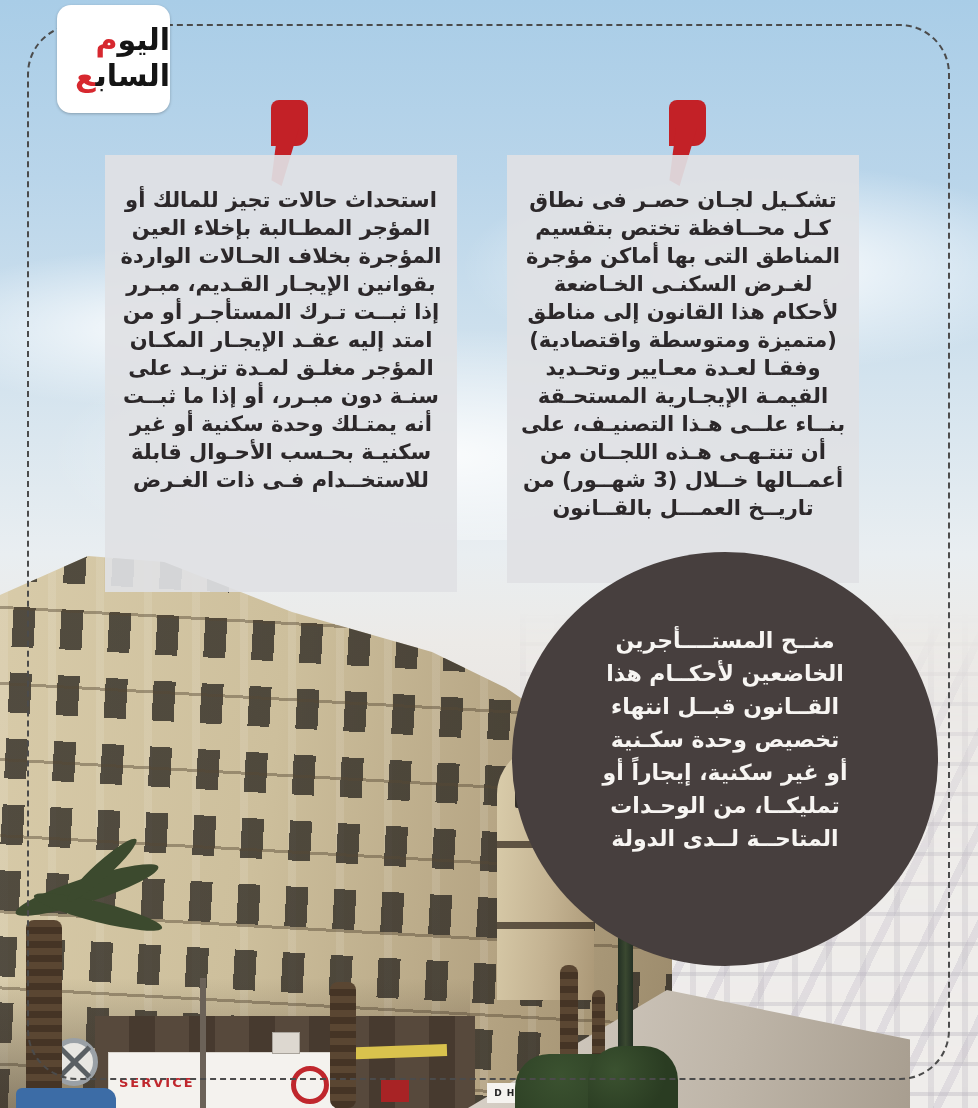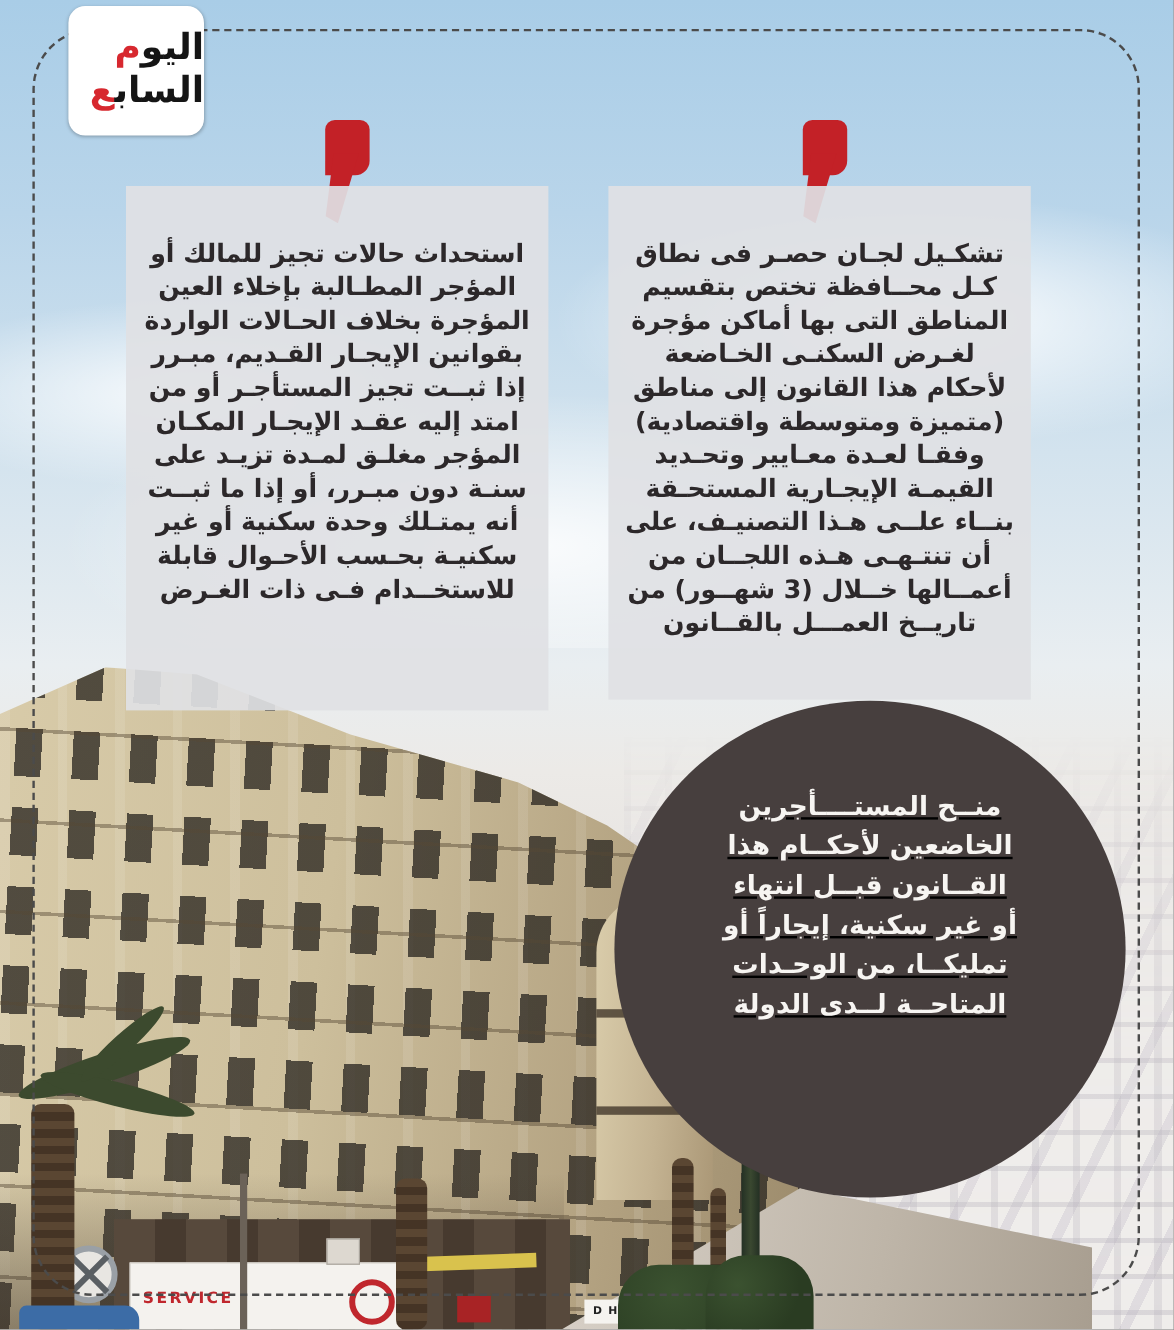--- a/index.html
+++ b/index.html
@@ -85,35 +85,35 @@
   .bush-2 { left:588px; top:126px; width:90px; height:62px; }
   .car-blue { position:absolute; left:16px; top:168px; width:100px; height:20px; background:#3c6ca6;
     border-radius:6px 12px 0 0; }
   .ac-unit { position:absolute; left:272px; top:112px; width:26px; height:20px; background:#ddd8d0;
     border:1px solid #a9a49c; }
   
   .frame { position:absolute; left:27px; top:24px; width:923px; height:1056px; z-index:5;
     border:2px dashed #4b4b4b; border-radius:50px; box-sizing:border-box; }
   
   .panel { position:absolute; top:155px; width:352px; background:rgba(223,225,228,.92); z-index:6;
-    padding-top:42px; box-sizing:border-box; }
+    padding-top:31px; box-sizing:border-box; }
   .panel-left  { left:105px; height:437px; }
   .panel-right { left:507px; height:428px; }
   .tline { direction:rtl; text-align:center; white-space:nowrap; font-size:21px; font-weight:bold;
     line-height:28px; color:#2c282a; }
   
   .quote { position:absolute; top:100px; width:40px; height:88px; z-index:6; }
   .quote-left { left:268px; } .quote-right { left:666px; }
   .quote .head { position:absolute; right:0; top:0; width:37px; height:46px; background:#c32127;
     border-radius:8px 8px 12px 0; }
   .quote .tail { position:absolute; left:1px; top:28px; width:30px; height:58px; background:#c32127;
     clip-path:polygon(30% 0,100% 0,42% 100%,8% 90%); }
   
-  .hcircle { position:absolute; left:512px; top:584px; width:426px; height:414px; border-radius:50%;
-    background:#473f3e; z-index:6; padding-top:72px; box-sizing:border-box;text-decoration:underline; }
+  .hcircle { position:absolute; left:512px; top:552px; width:426px; height:414px; border-radius:50%;
+    background:#473f3e; z-index:6; padding-top:72px; box-sizing:border-box; }
   .hcircle .tline { color:#f7f5f2; font-size:22px; line-height:33px; }
   
   .logo { position:absolute; left:57px; top:5px; width:113px; height:108px; background:#fff;
     border-radius:14px; z-index:7; box-shadow:0 1px 3px rgba(0,0,0,.25); text-align:center;
     padding-top:17px; box-sizing:border-box; }
   .logo .lword { direction:rtl; font-size:30px; font-weight:bold; line-height:36px; color:#151515;
     white-space:nowrap;padding-left:40px; }
   .logo .accent { color:#d7282f; }
 </style>
 </head>
@@ -173,21 +173,21 @@
   <div class="quote quote-right">
     <div class="head"></div>
     <div class="tail"></div>
   </div>
 
   <div class="panel panel-left">
     <div class="tline">استحداث حالات تجيز للمالك أو</div>
     <div class="tline">المؤجر المطـالبة بإخلاء العين</div>
     <div class="tline">المؤجرة بخلاف الحـالات الواردة</div>
     <div class="tline">بقوانين الإيجـار القـديم، مبـرر</div>
-    <div class="tline">إذا ثبــت تجيز المستأجـر أو من</div>
+    <div class="tline">إذا ثبــت تـرك المستأجـر أو من</div>
     <div class="tline">امتد إليه عقـد الإيجـار المكـان</div>
     <div class="tline">المؤجر مغلـق لمـدة تزيـد على</div>
     <div class="tline">سنـة دون مبـرر، أو إذا ما ثبــت</div>
     <div class="tline">أنه يمتـلك وحدة سكنية أو غير</div>
     <div class="tline">سكنيـة بحـسب الأحـوال قابلة</div>
     <div class="tline">للاستخــدام فـى ذات الغـرض</div>
   </div>
 
   <div class="panel panel-right">
     <div class="tline">تشكـيل لجـان حصـر فى نطاق</div>
@@ -201,20 +201,21 @@
     <div class="tline">بنــاء علــى هـذا التصنيـف، على</div>
     <div class="tline">أن تنتـهـى هـذه اللجــان من</div>
     <div class="tline">أعمــالها خــلال (3 شهــور) من</div>
     <div class="tline">تاريــخ العمـــل بالقــانون</div>
   </div>
 
   <div class="hcircle">
     <div class="tline">منــح المستــــأجرين</div>
     <div class="tline">الخاضعين لأحكــام هذا</div>
     <div class="tline">القــانون قبــل انتهاء</div>
+    <div class="tline">تخصيص وحدة سكـنية</div>
     <div class="tline">أو غير سكنية، إيجاراً أو</div>
     <div class="tline">تمليكــا، من الوحـدات</div>
     <div class="tline">المتاحــة لــدى الدولة</div>
   </div>
 
   <div class="logo">
     <div class="lword"><span>اليو</span><span class="accent">م</span></div>
     <div class="lword"><span>الساب</span><span class="accent">ع</span></div>
   </div>
 

